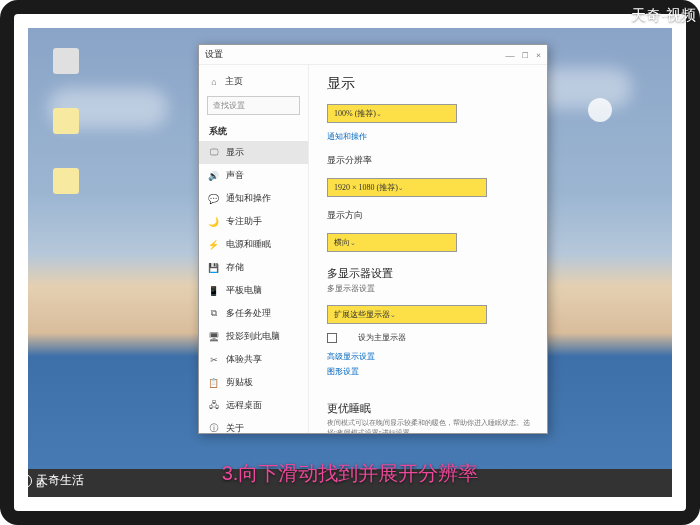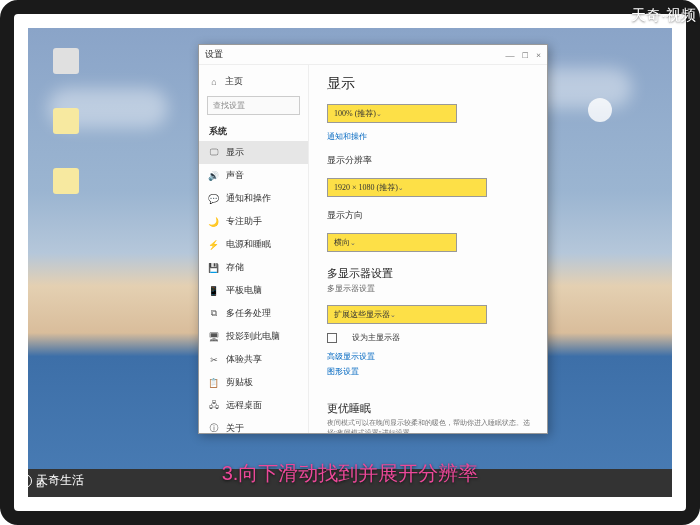--- a/index.html
+++ b/index.html
@@ -36,21 +36,21 @@
     
     .content { flex: 1; padding: 10px 14px 10px 18px; overflow-y: auto; }
     .content h1 { font-size: 14px; font-weight: 500; margin-bottom: 4px; color: #222; }
     .small-label { font-size: 8px; color: #666; margin-top: 2px; }
     .dropdown { width: 130px; border: 1px solid #999; padding: 3px 6px; font-size: 8px; color: #333; margin-top: 11px; display: flex; align-items: center; background: #fde047; }
     .dropdown .chev { font-size: 7px; color: #666; }
     .link { color: #0067c0; font-size: 8px; margin-top: 8px; display: block; cursor: pointer; }
     .section-label { font-size: 9px; color: #333; margin-top: 12px; font-weight: 500; }
     .sub-heading { font-size: 11px; font-weight: 500; margin-top: 14px; color: #222; }
     .wide-dropdown { width: 160px; }
-    .checkbox-row { display: flex; align-items: center; gap: 15px; margin-top: 8px; font-size: 8px; color: #333; }
+    .checkbox-row { display: flex; align-items: center; gap: 21px; margin-top: 8px; font-size: 8px; color: #333; }
     .checkbox { width: 10px; height: 10px; border: 1px solid #666; }
     .help-section { margin-top: 24px; }
     .help-text { font-size: 7px; color: #777; margin-top: 3px; line-height: 1.4; }
     .help-link { display: flex; align-items: center; gap: 5px; margin-top: 14px; }
     .help-icon { color: #0067c0; font-size: 9px; }
     
     .watermark-tr { position: absolute; top: 6px; right: 4px; color: #fff; font-size: 15px; font-weight: 500; text-shadow: 0 1px 2px rgba(0,0,0,0.5); }
     .watermark-bl { position: absolute; bottom: 36px; left: 18px; color: #fff; font-size: 12px; display: flex; align-items: center; gap: 4px; }
     .watermark-bl .circ { width: 14px; height: 14px; border: 1.5px solid #fff; border-radius: 50%; display: inline-flex; align-items: center; justify-content: center; font-size: 8px; }
     .caption { position: absolute; bottom: 38px; left: 50%; transform: translateX(-50%); color: #ec4899; font-size: 20px; text-shadow: 0 1px 3px rgba(0,0,0,0.7); white-space: nowrap; }

